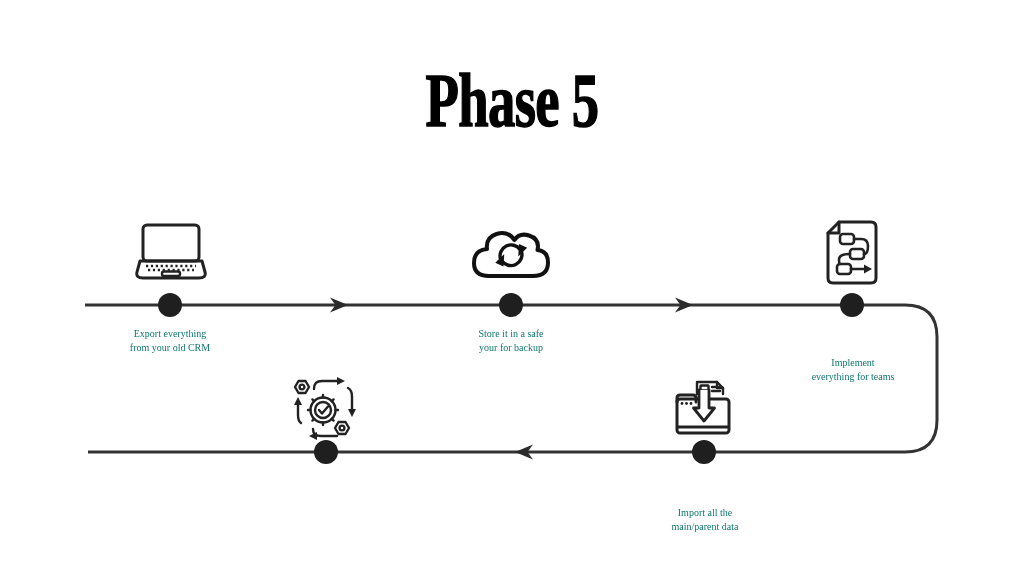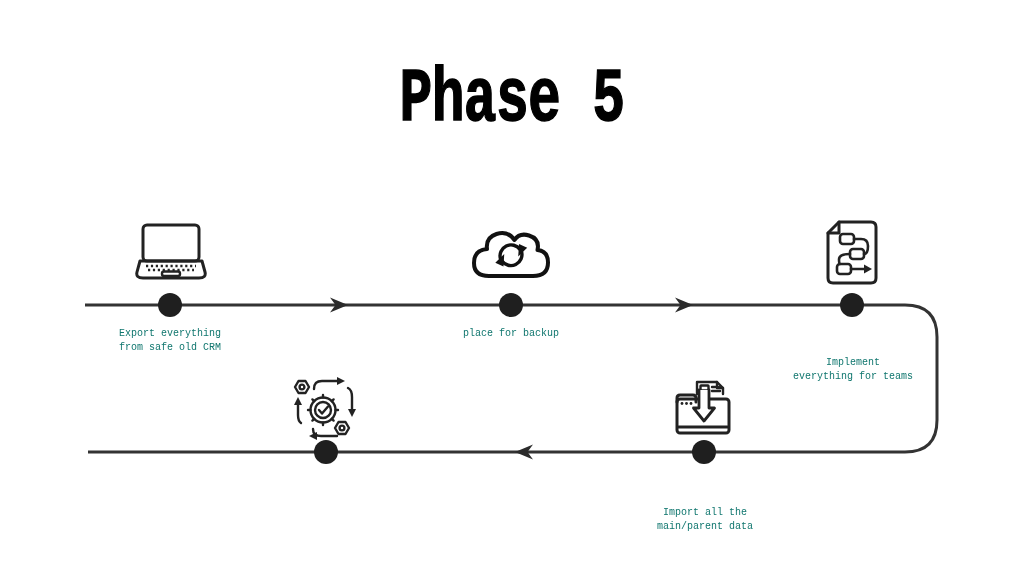--- a/index.html
+++ b/index.html
@@ -1,18 +1,18 @@
 <!DOCTYPE html>
 <html><head>
 <meta charset="utf-8">
 <style>
   html,body { margin:0; padding:0; background:#ffffff; }
   .canvas {
     position:relative; width:1024px; height:576px; background:#ffffff;
-    font-family:Liberation Mono, monospace; overflow:hidden;
+    font-family:Liberation Serif, serif; overflow:hidden;
   }
   .title {
     position:absolute; top:62px; left:0; width:100%; margin:0;
     text-align:center; font-size:76px; line-height:1; font-weight:bold;
     color:#000; -webkit-text-stroke:1.5px #000;
     transform:scaleX(0.72); transform-origin:50% 50%;
     letter-spacing:-1px;
   }
   .connector { position:absolute; left:0; top:0; }
   .flow-line { fill:none; stroke:#333333; stroke-width:3; }
@@ -53,42 +53,43 @@
       </g>
       <g stroke="#222222" stroke-width="2.5" stroke-linecap="butt">
         <line x1="11" y1="43" x2="61" y2="43" stroke-dasharray="2.2 2.7"></line>
         <line x1="13" y1="47" x2="59" y2="47" stroke-dasharray="2.2 2.7"></line>
       </g>
       <rect x="27" y="48.5" width="18" height="4.5" rx="2" fill="#ffffff" stroke="#222222" stroke-width="2.4"></rect>
     </svg>
   </div>
   <div class="step-label" style="left:50px; top:327px;">
     <span>Export everything</span>
-    <span>from safe old CRM</span>
+    <span>from your old CRM</span>
   </div>
 
   <div class="icon" style="left:467px; top:222px;">
     <svg width="88" height="62" viewBox="0 0 88 62">
       <path d="M 22 54 H 66 Q 81 54 81 40.5 Q 81 29 70.5 28 Q 73 17 62 13.5 Q 52.5 10.5 47.5 18 Q 41 8.5 29.5 12 Q 18.5 15.5 20 27 Q 7 28 7 41 Q 7 54 22 54 Z" fill="none" stroke="#111111" stroke-width="4" stroke-linejoin="round" stroke-linecap="round"></path>
       <g fill="none" stroke="#111111" stroke-width="3.4" stroke-linecap="round">
         <path d="M 33.5 37 A 11 11 0 0 1 53 27.5"></path>
         <path d="M 54.5 29.5 A 11 11 0 0 1 35 39"></path>
       </g>
       <g fill="#111111">
         <g transform="translate(54,28.5) rotate(115)">
             <polygon points="-5,-4.5 6.5,0 -5,4.5"></polygon>
           </g>
         <g transform="translate(34.5,38) rotate(-65)">
             <polygon points="-5,-4.5 6.5,0 -5,4.5"></polygon>
           </g>
       </g>
     </svg>
   </div>
   <div class="step-label" style="left:391px; top:327px;">
-    <span>place for backup</span>
+    <span>Store it in a safe</span>
+    <span>your for backup</span>
   </div>
 
   <div class="icon" style="left:825px; top:220px;">
     <svg width="54" height="66" viewBox="0 0 54 66">
       <g fill="none" stroke="#222222" stroke-width="3" stroke-linejoin="round" stroke-linecap="round">
         <path d="M 14 2 H 46 Q 51 2 51 7 V 58 Q 51 63 46 63 H 8 Q 3 63 3 58 V 13 Z"></path>
         <path d="M 14 2 V 13 H 3"></path>
       </g>
       <g fill="none" stroke="#222222" stroke-width="2.6" stroke-linejoin="round" stroke-linecap="round">
         <rect x="15" y="14" width="14" height="10" rx="3"></rect>

